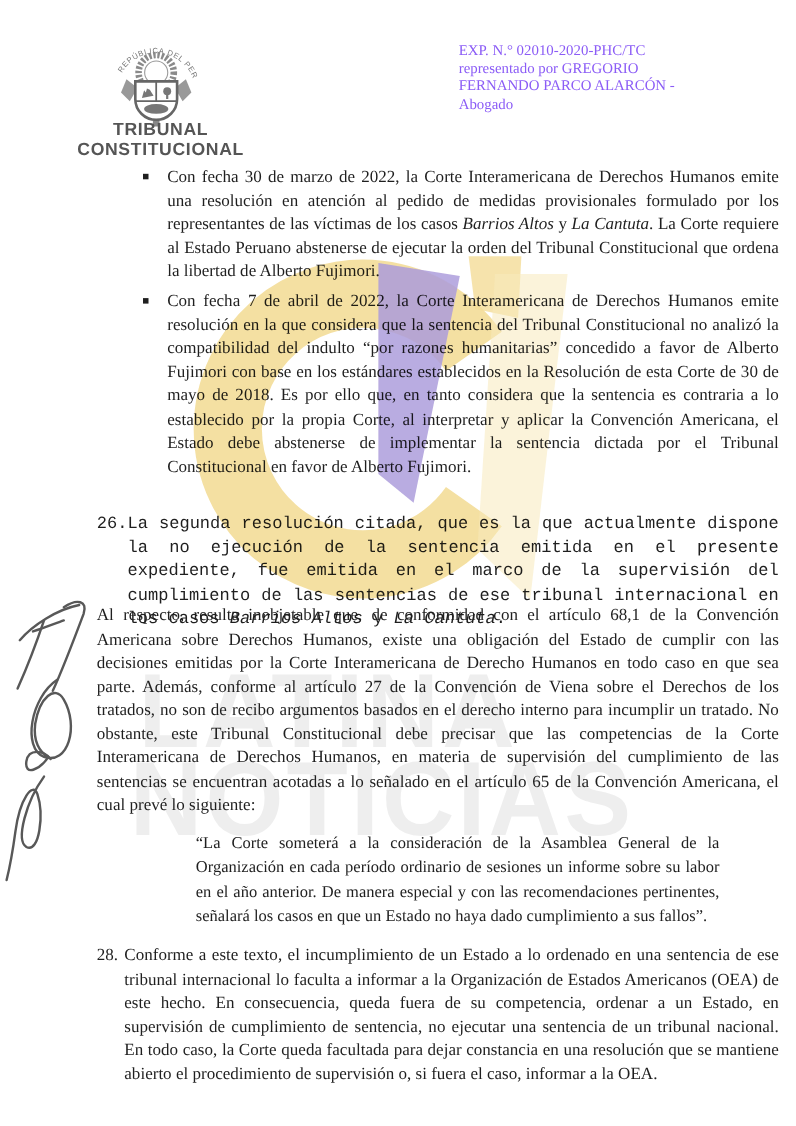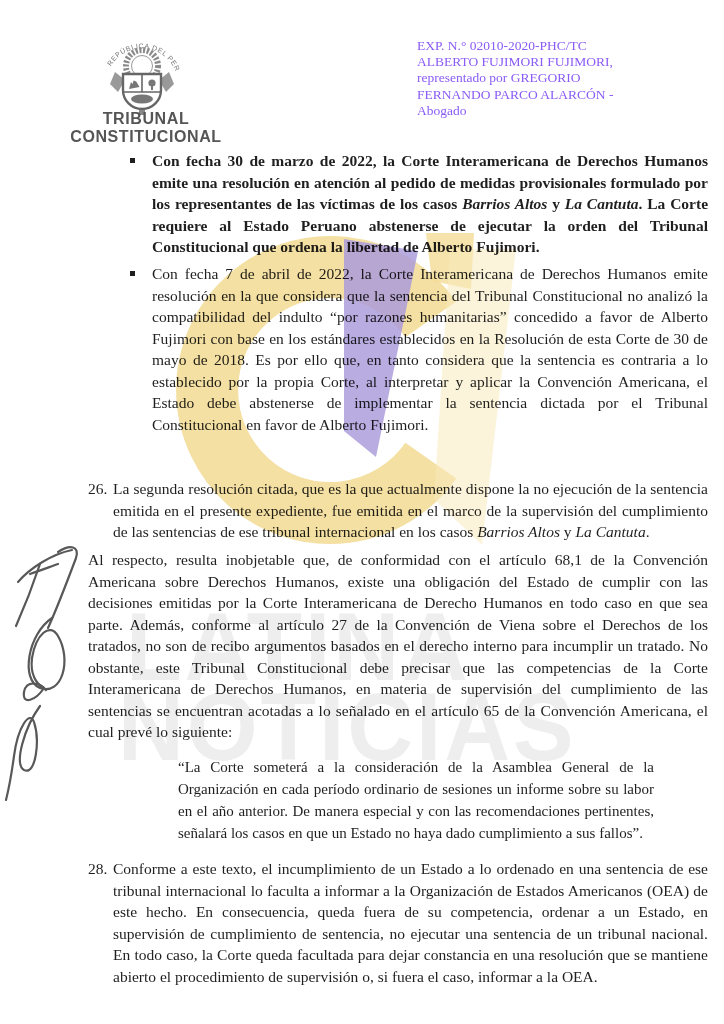--- a/index.html
+++ b/index.html
@@ -77,37 +77,36 @@
     <path d="M37,59 l2,-7 1.6,2 1,-3.5 2.6,1 3.4,5.5 z" fill="#777"></path>
     <circle cx="60" cy="53" r="3.6" fill="#777"></circle>
     <rect x="59" y="56" width="2" height="4" fill="#777"></rect>
     <ellipse cx="50" cy="69" rx="11" ry="4.5" fill="#777"></ellipse>
     <rect x="47" y="80" width="6" height="5" fill="#888"></rect>
   </svg>
   <div class="org-name">TRIBUNAL CONSTITUCIONAL</div>
 
   <div class="case-block">
     <div>EXP. N.° 02010-2020-PHC/TC</div>
-    <div>ALBERTO FUJIMORI FUJIMORI,</div>
     <div>representado por GREGORIO</div>
     <div>FERNANDO PARCO ALARCÓN -</div>
     <div>Abogado</div>
   </div>
 
-  <div class="txt bullet-item" style="left:130px;top:150px;width:578px;font-weight:bold;">
+  <div class="txt bullet-item" style="left:130px;top:150px;width:578px;">
     <span class="bullet-marker"></span>
     <span class="bullet-text"><span>Con fecha 30 de marzo de 2022, la Corte Interamericana de Derechos Humanos emite una resolución en atención al pedido de medidas provisionales formulado por los representantes de las víctimas de los casos </span><span class="it">Barrios Altos</span><span> y </span><span class="it">La Cantuta</span><span>. La Corte requiere al Estado Peruano abstenerse de ejecutar la orden del Tribunal Constitucional que ordena la libertad de Alberto Fujimori.</span></span>
   </div>
 
   <div class="txt bullet-item" style="left:130px;top:263px;width:578px;">
     <span class="bullet-marker"></span>
     <span class="bullet-text"><span>Con fecha 7 de abril de 2022, la Corte Interamericana de Derechos Humanos emite resolución en la que considera que la sentencia del Tribunal Constitucional no analizó la compatibilidad del indulto “por razones humanitarias” concedido a favor de Alberto Fujimori con base en los estándares establecidos en la Resolución de esta Corte de 30 de mayo de 2018. Es por ello que, en tanto considera que la sentencia es contraria a lo establecido por la propia Corte, al interpretar y aplicar la Convención Americana, el Estado debe abstenerse de implementar la sentencia dictada por el Tribunal Constitucional en favor de Alberto Fujimori.</span></span>
   </div>
 
-  <div class="txt num-para" style="left:88px;top:478px;width:620px;">
+  <div class="txt num-para" style="left:88px;top:466px;width:620px;font-family:Liberation Mono, monospace;">
     <span class="para-number">26.</span>
     <span class="para-text"><span>La segunda resolución citada, que es la que actualmente dispone la no ejecución de la sentencia emitida en el presente expediente, fue emitida en el marco de la supervisión del cumplimiento de las sentencias de ese tribunal internacional en los casos </span><span class="it">Barrios Altos</span><span> y </span><span class="it">La Cantuta</span><span>.</span></span>
   </div>
 
   <div class="txt num-para" style="left:88px;top:549px;width:620px;">
     <span class="para-text"><span>Al respecto, resulta inobjetable que, de conformidad con el artículo 68,1 de la Convención Americana sobre Derechos Humanos, existe una obligación del Estado de cumplir con las decisiones emitidas por la Corte Interamericana de Derecho Humanos en todo caso en que sea parte. Además, conforme al artículo 27 de la Convención de Viena sobre el Derechos de los tratados, no son de recibo argumentos basados en el derecho interno para incumplir un tratado. No obstante, este Tribunal Constitucional debe precisar que las competencias de la Corte Interamericana de Derechos Humanos, en materia de supervisión del cumplimiento de las sentencias se encuentran acotadas a lo señalado en el artículo 65 de la Convención Americana, el cual prevé lo siguiente:</span></span>
   </div>
 
   <div class="txt quote" style="left:178px;top:756px;width:476px;">“La Corte someterá a la consideración de la Asamblea General de la Organización en cada período ordinario de sesiones un informe sobre su labor en el año anterior. De manera especial y con las recomendaciones pertinentes, señalará los casos en que un Estado no haya dado cumplimiento a sus fallos”.</div>
 

